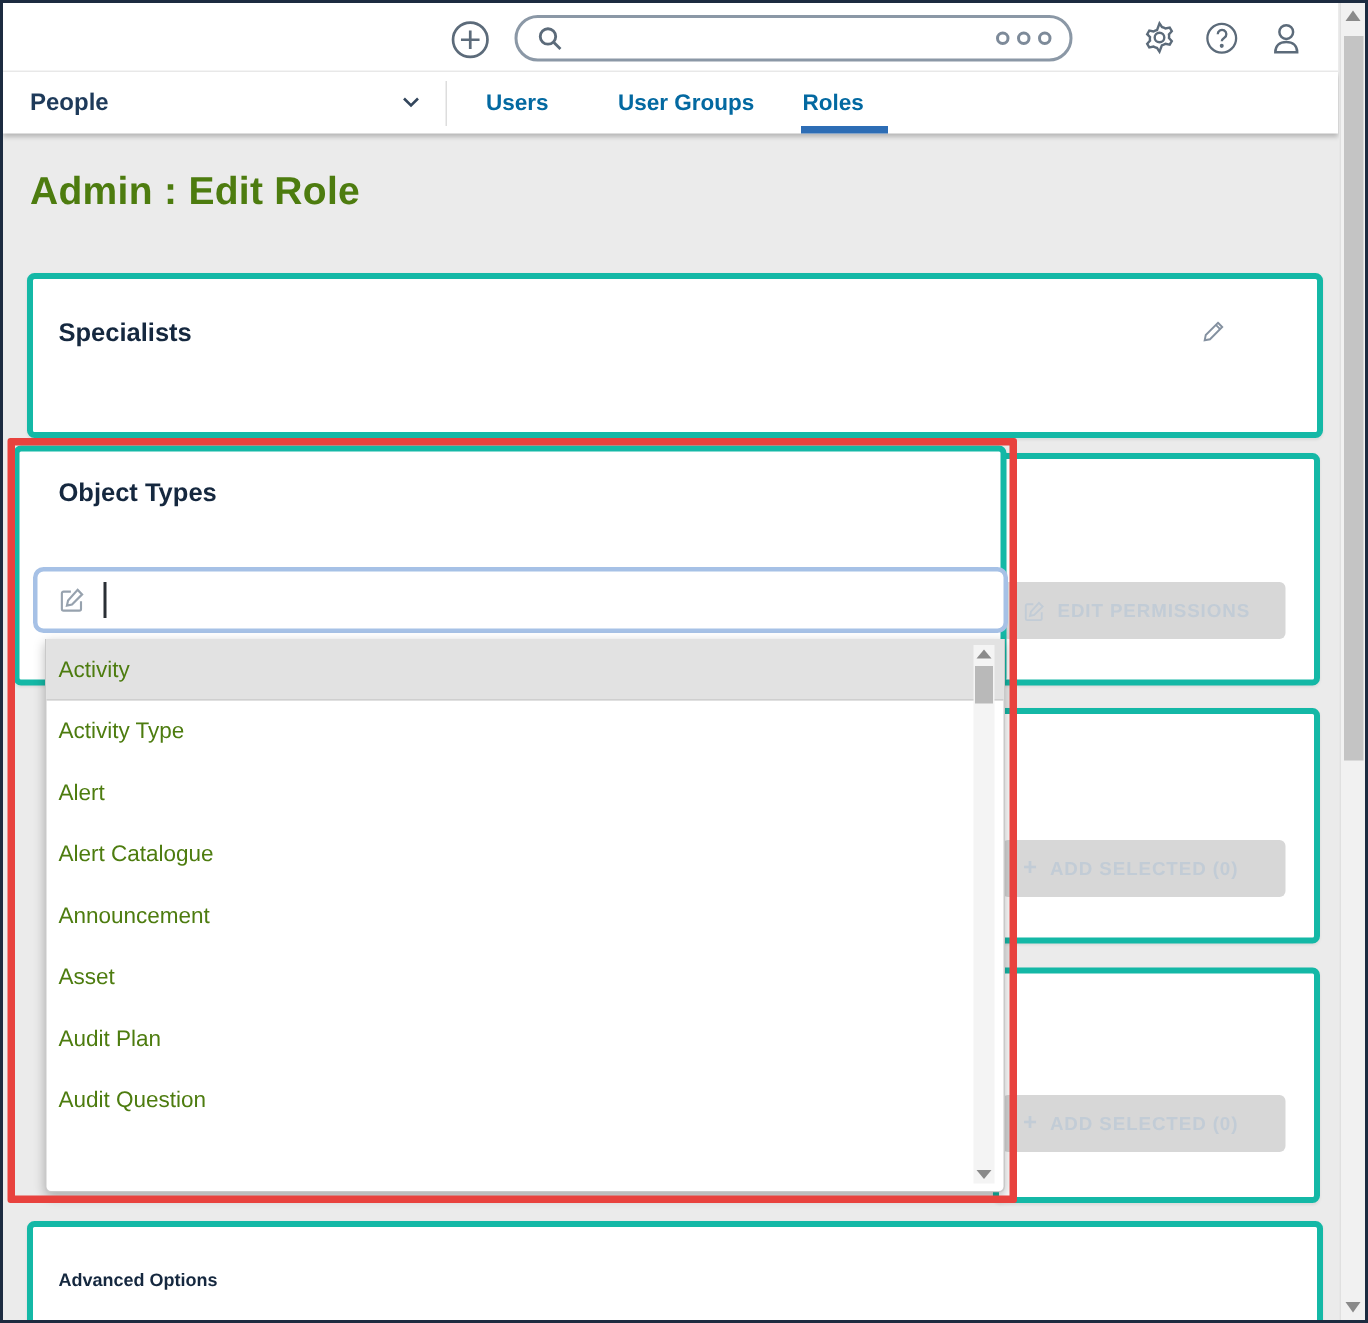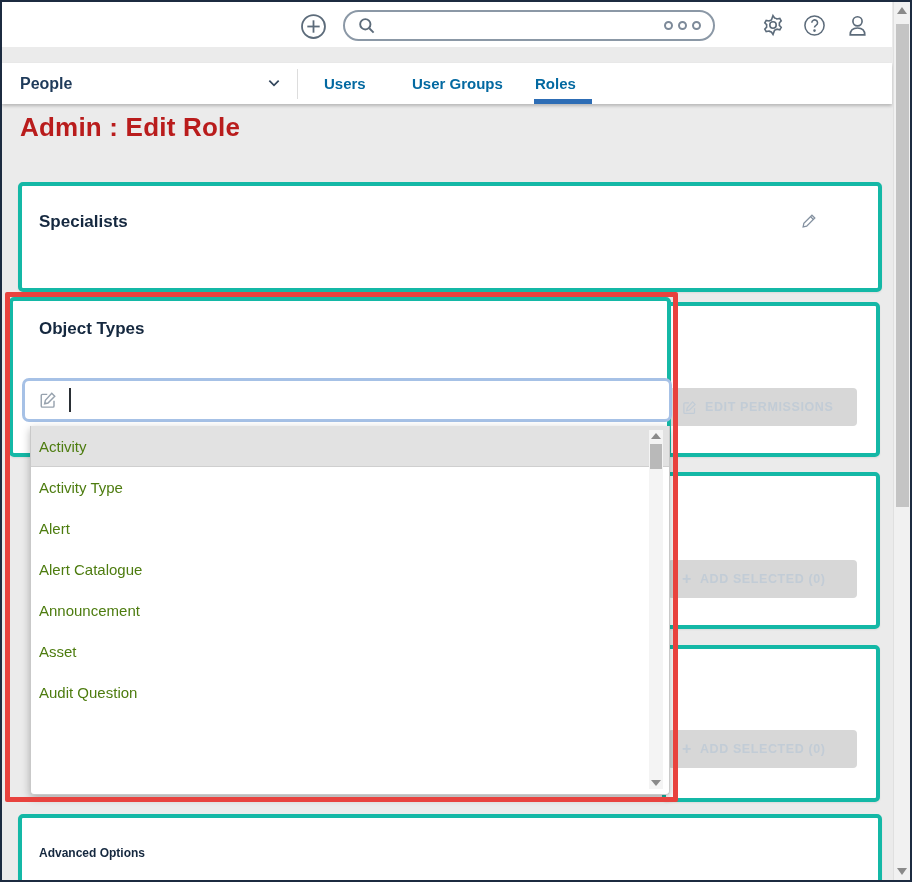--- a/index.html
+++ b/index.html
@@ -18,37 +18,37 @@
     position:absolute; left:341px; top:8px; width:372px; height:31px;
     border:2px solid #8b98a6; border-radius:16px; background:#fff;
     display:flex; align-items:center; padding:0 12px; gap:8px;
   }
   .search-pill .grow{ flex:1; }
   .dots{ display:flex; gap:5px; align-items:center; }
   .dots i{ width:9px; height:9px; border:2px solid #7d8a99; border-radius:50%; display:block; }
 
   
   .navbar{
-    position:absolute; left:0; top:61px; width:890px; height:41px; background:#fff;
+    position:absolute; left:0; top:46px; width:890px; height:41px; background:#fff;
     box-shadow:0 2px 3px rgba(0,0,0,.22); z-index:2;
   }
   .people-group{ position:absolute; left:18px; top:0; height:41px; display:flex; align-items:center; gap:8px; width:262px; cursor:pointer; }
   .people-label{ font-size:16px; font-weight:600; color:#1e3a5a; }
   .people-chevron{ position:absolute; right:0; top:12px; color:#33465c; }
   .nav-divider{ position:absolute; left:295px; top:6px; height:30px; width:1px; background:#ddd; }
   .tab{ position:absolute; top:0; height:41px; display:flex; align-items:center; font-size:15px; font-weight:600; color:#0369a1; cursor:pointer; }
   .tab-users{ left:322px; }
   .tab-user-groups{ left:410px; }
   .tab-roles{ left:533px; font-weight:700; }
   .tab-underline{ position:absolute; left:532px; top:36px; width:58px; height:5px; background:#2d6db5; }
 
   
   .page-title{
     position:absolute; left:18px; top:110px; font-size:26px; font-weight:700;
-    color:#b91c1c; letter-spacing:.2px;
+    color:#4d7c0f; letter-spacing:.2px;
   }
 
   
   .card{
     position:absolute; background:#fff; border:4px solid #14b8a6; border-radius:5px;
     box-shadow:0 1px 2px rgba(0,0,0,.07);
   }
   .card-title{ font-size:17px; font-weight:700; color:#15283f; }
 
   .card-specialists{ left:16px; top:180px; width:864px; height:110px; }
@@ -249,20 +249,21 @@
     <span></span>
   </div>
 
   <div class="dropdown">
     <div class="dd-item highlighted">Activity</div>
     <div class="dd-item">Activity Type</div>
     <div class="dd-item">Alert</div>
     <div class="dd-item">Alert Catalogue</div>
     <div class="dd-item">Announcement</div>
     <div class="dd-item">Asset</div>
+    <div class="dd-item">Audit Plan</div>
     <div class="dd-item">Audit Question</div>
 
     <div class="dd-scrollbar">
       <span class="tri-up"></span>
       <span class="dd-thumb"></span>
       <span class="tri-down"></span>
     </div>
   </div>
 
   <div class="card card-advanced">

